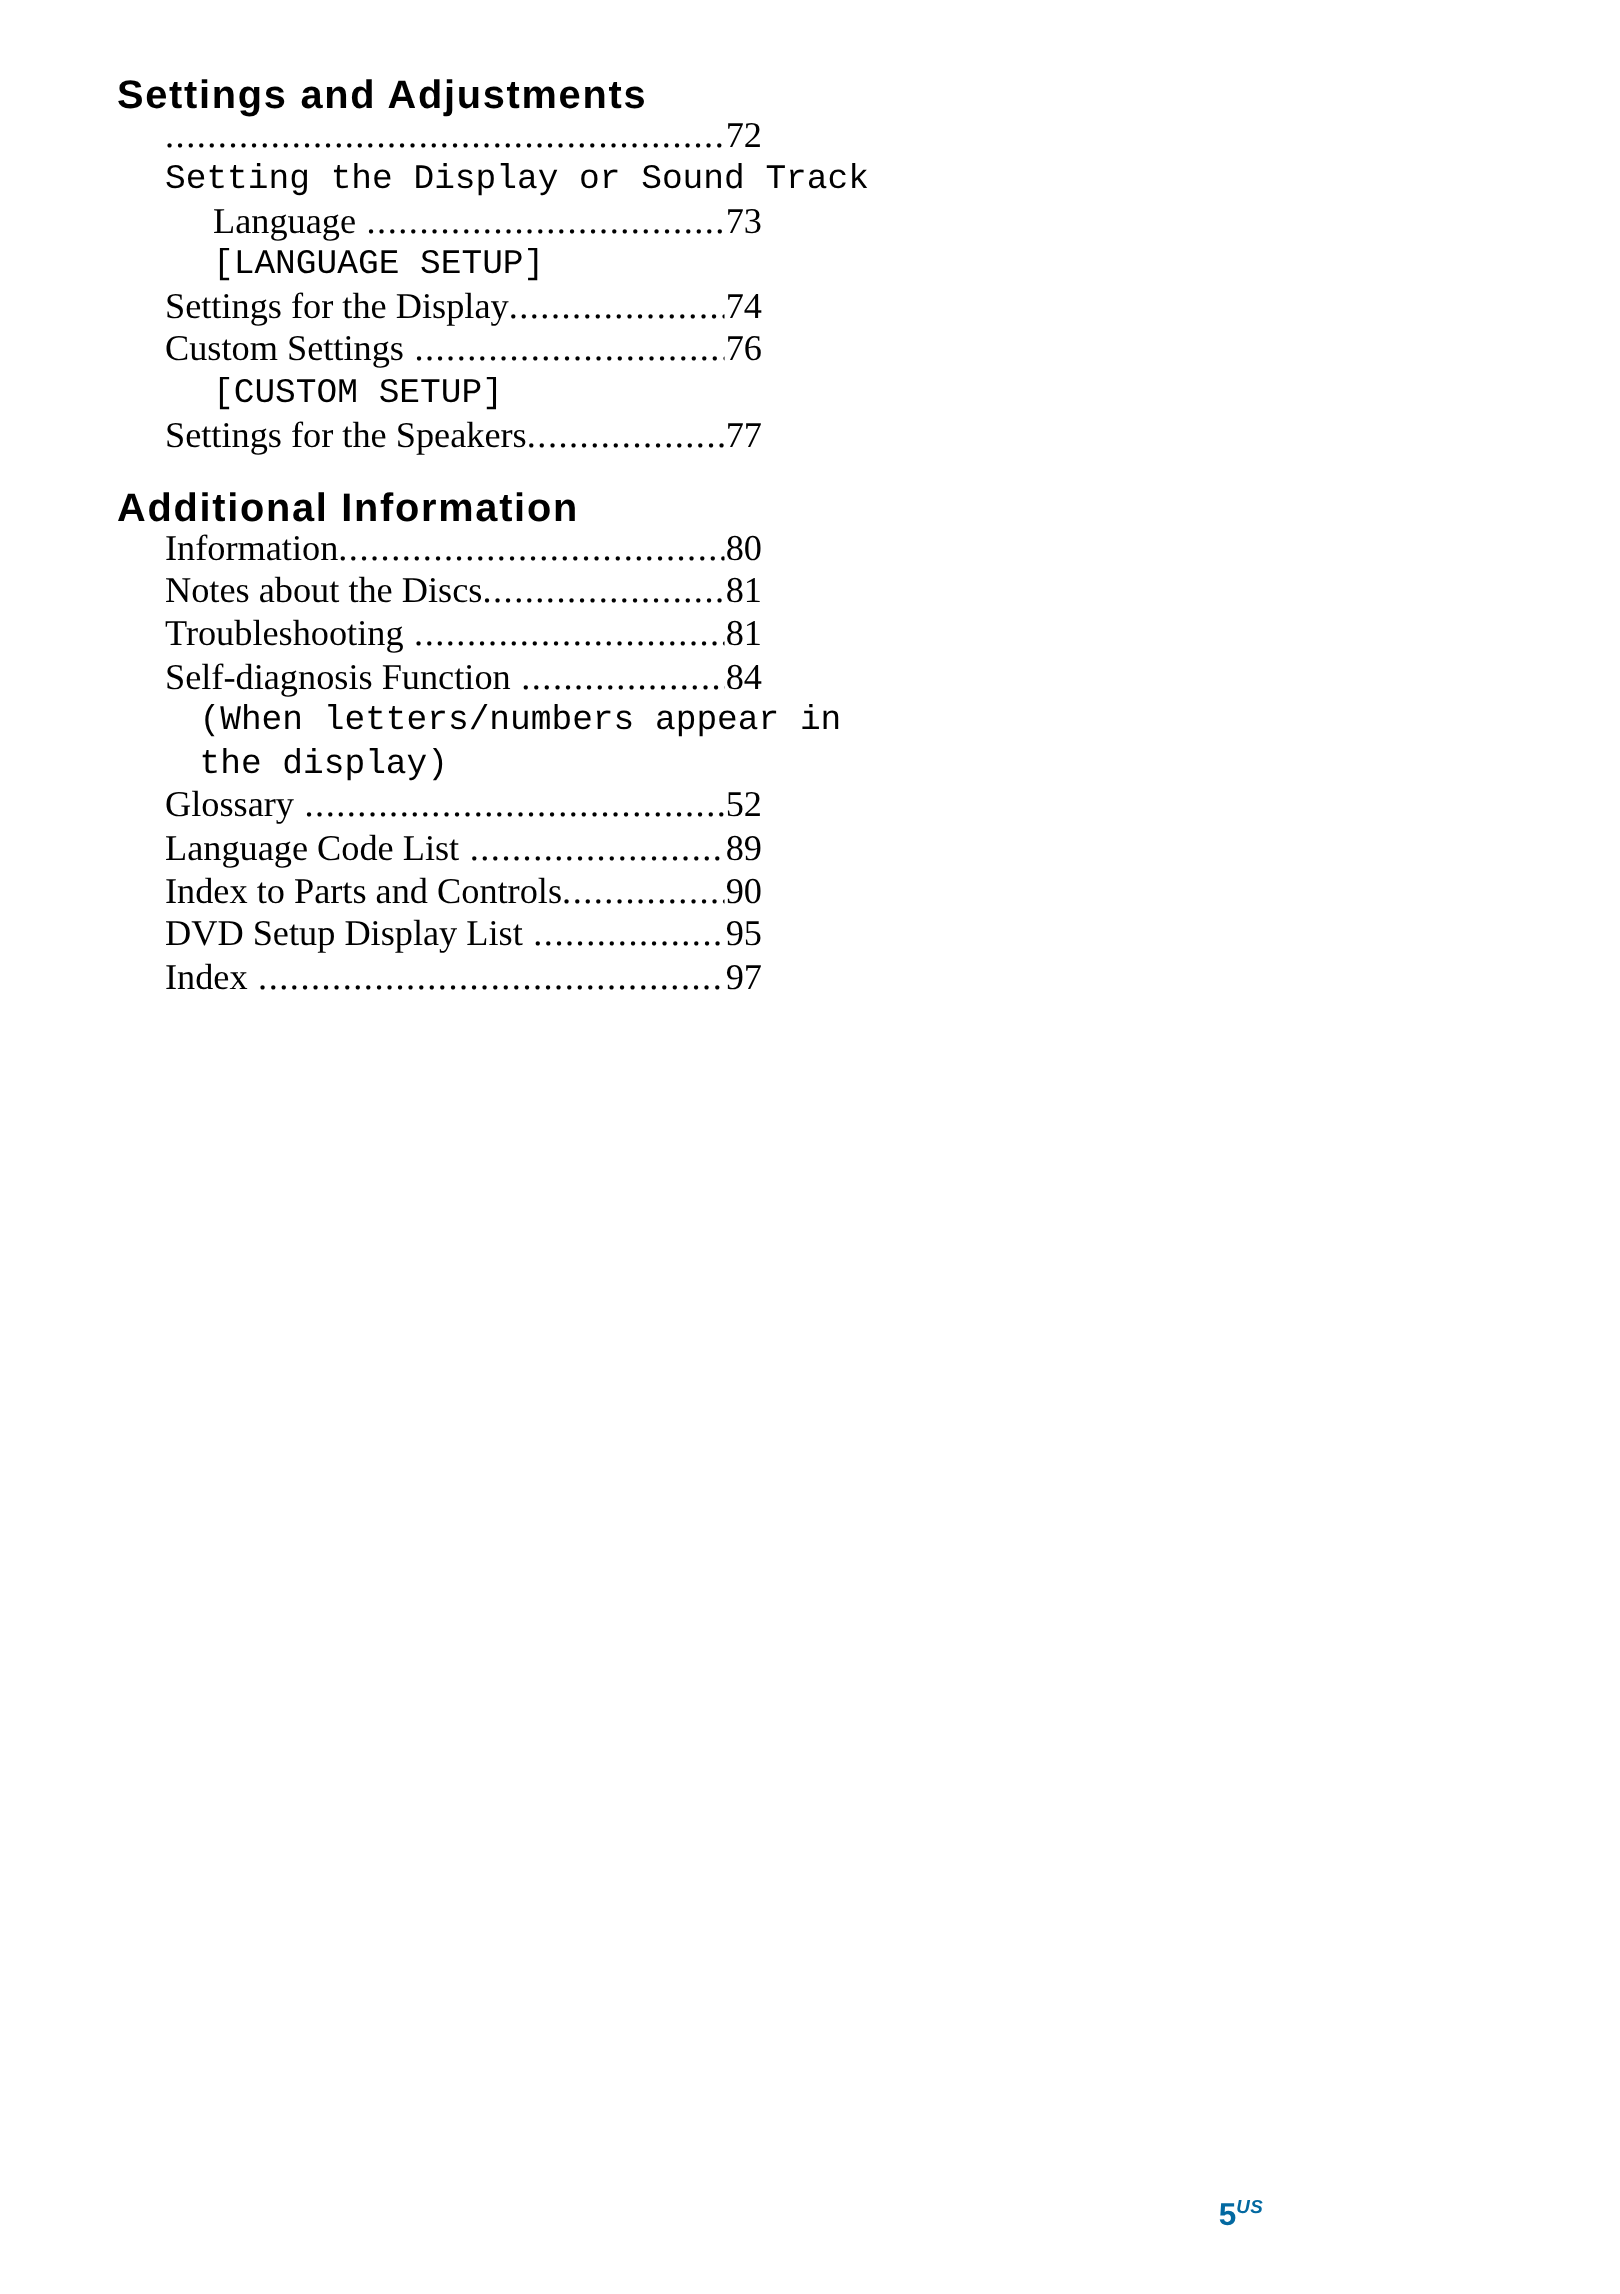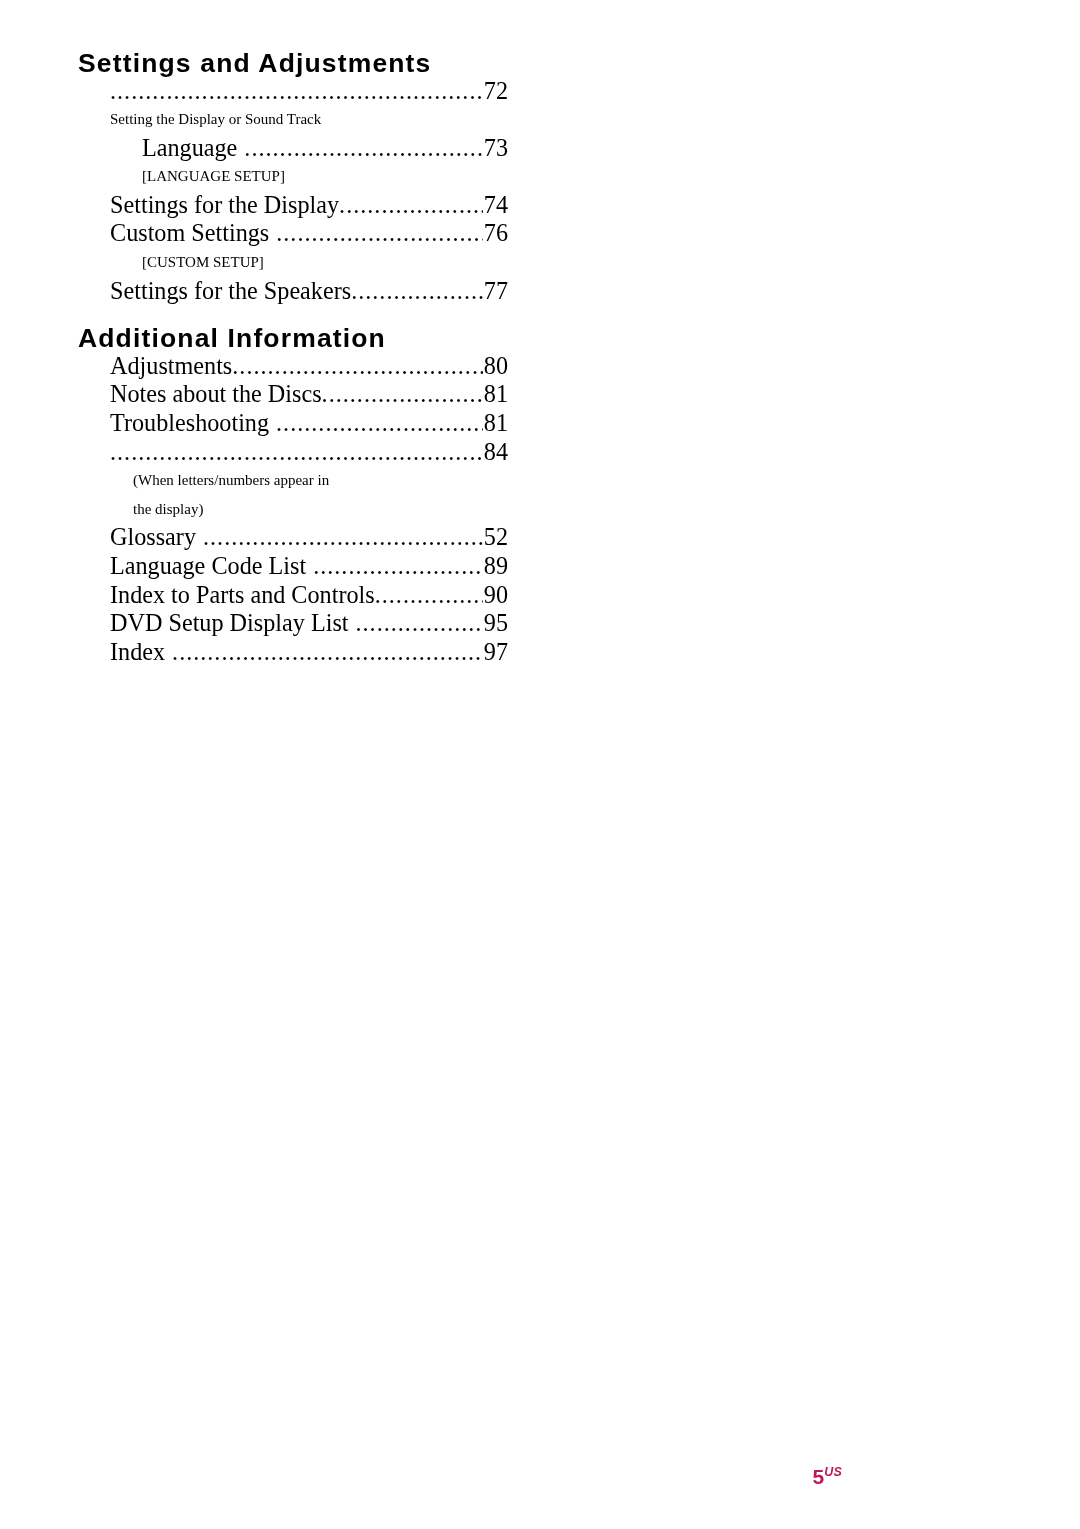--- a/index.html
+++ b/index.html
@@ -84,38 +84,39 @@
   }
 
   .entry-page {
     flex: 0 0 auto;
     text-align: center;
     padding-left: 1px;
   }
 
   
   .plain {
-    font-size: 15px;
+    font-size: 23px;
     line-height: 28.6px;
     white-space: nowrap;
+    font-family: Liberation Mono, monospace;
   }
   .plain.level-0 { padding-left: 32px; }
   .plain.level-1 { padding-left: 64px; }
   .plain.level-note { padding-left: 55px; }
 
   
   .folio {
     position: absolute;
     right: 38px;
     bottom: 42px;
     font-family: "Liberation Sans", "DejaVu Sans", sans-serif;
     font-weight: bold;
     font-size: 21px;
     line-height: 1;
-    color: #be185d;
+    color: #0369a1;
     white-space: nowrap;
   }
   .folio .folio-region {
     font-size: 12.5px;
     font-style: italic;
     font-weight: bold;
     vertical-align: super;
     letter-spacing: 0.2px;
   }
 </style>
@@ -151,35 +152,36 @@
         <li class="plain level-1">[CUSTOM SETUP]</li>
         <li class="entry level-0">
           <span class="entry-title">Settings for the Speakers</span>
           <span class="leaders"></span>
           <span class="entry-page">77</span>
         </li>
       </ul>
       <div class="section-heading later">Additional Information</div>
       <ul class="entries">
         <li class="entry level-0">
-          <span class="entry-title">Adjustments</span>
+          <span class="entry-title">Information</span>
           <span class="leaders"></span>
           <span class="entry-page">80</span>
         </li>
         <li class="entry level-0">
           <span class="entry-title">Notes about the Discs</span>
           <span class="leaders"></span>
           <span class="entry-page">81</span>
         </li>
         <li class="entry level-0 spaced">
           <span class="entry-title">Troubleshooting</span>
           <span class="leaders"></span>
           <span class="entry-page">81</span>
         </li>
         <li class="entry level-0 spaced">
+          <span class="entry-title">Self-diagnosis Function</span>
           <span class="leaders"></span>
           <span class="entry-page">84</span>
         </li>
         <li class="plain level-note">(When letters/numbers appear in</li>
         <li class="plain level-note">the display)</li>
         <li class="entry level-0 spaced">
           <span class="entry-title">Glossary</span>
           <span class="leaders"></span>
           <span class="entry-page">52</span>
         </li>

